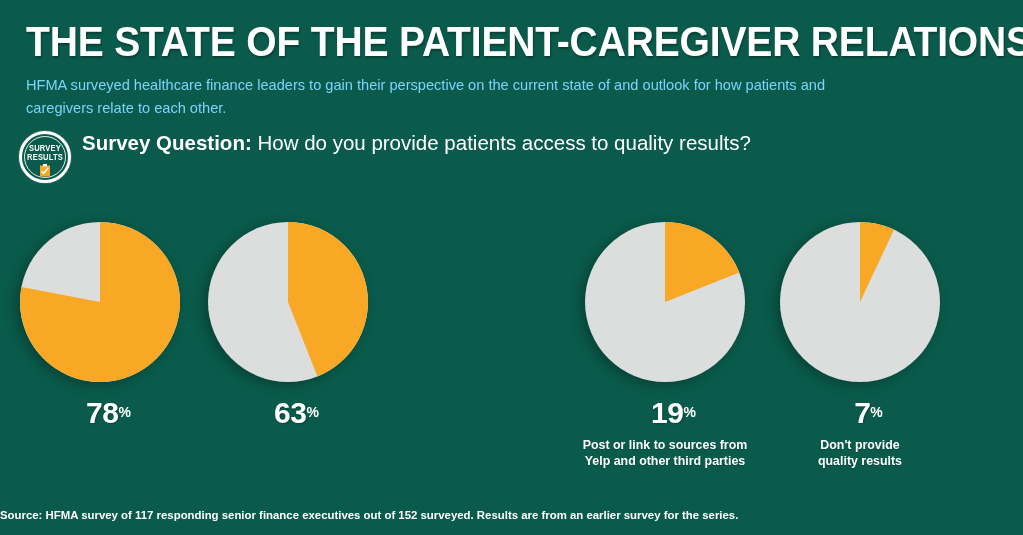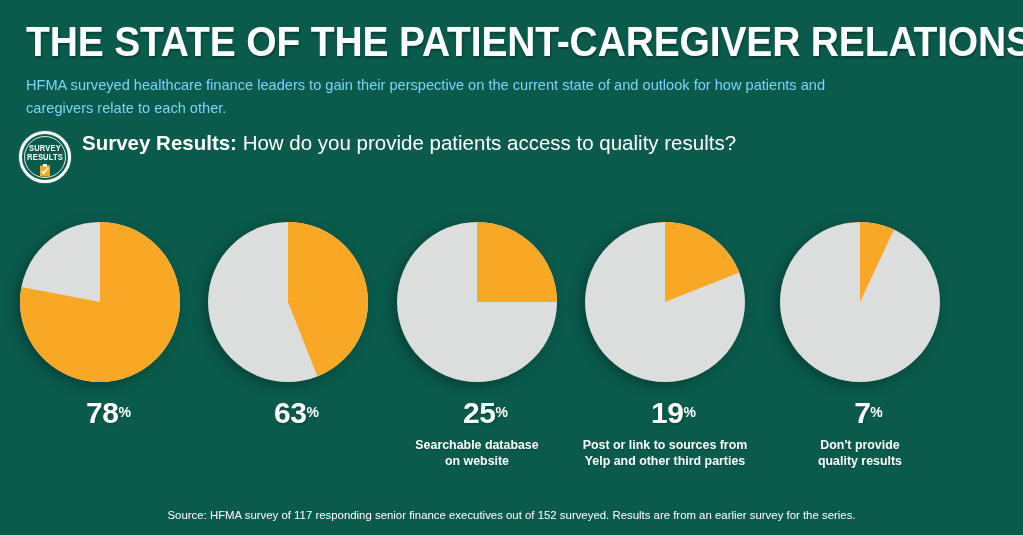--- a/index.html
+++ b/index.html
@@ -182,24 +182,24 @@
     padding: 0 6px;
     text-shadow: 0 1px 1px rgba(0,0,0,0.18);
   }
 
   
   .source {
     position: absolute;
     left: 0;
     right: 0;
     bottom: 12px;
-    text-align: center;
+    text-align: left;
     color: #ffffff;
     font-size: 11.4px;
-    font-weight: 400;
+    font-weight: 700;
     line-height: 15px;
   }
 </style>
 </head>
 <body>
 
 <div id="infographic">
 
   <div class="title">THE STATE OF THE PATIENT-CAREGIVER RELATIONSHIP</div>
 
@@ -211,21 +211,21 @@
     <div class="badge-txt l1">SURVEY</div>
     <div class="badge-txt l2">RESULTS</div>
     <svg class="badge-clip" viewBox="0 0 12 13">
       <rect x="1" y="1.5" width="10" height="11" fill="#f9a825"></rect>
       <rect x="4" y="0" width="4" height="2.4" fill="#ffffff"></rect>
       <path d="M2.6 7.2 L4.6 9.4 L9.2 3.8" stroke="#ffffff" stroke-width="1.6" fill="none"></path>
     </svg>
   </div>
 
   <div class="question">
-    <span class="q-label">Survey Results:</span><span> How do you provide patients access to quality results?</span>
+    <span class="q-label">Survey Question:</span><span> How do you provide patients access to quality results?</span>
   </div>
 
   <div class="pies">
 
     <div class="pie-cell" style="left:0px;">
       <div class="pie-wrap">
         <div class="pie-shadow"></div>
         <svg class="pie-disc" viewBox="0 0 100 100">
           <circle cx="50" cy="50" r="50" fill="#dcdddd"></circle>
           <path fill="#f9a825" d="M50,50 L50,0 A50,50 0 1 1 0.8856,40.6309 Z"></path>
@@ -242,36 +242,20 @@
         <svg class="pie-disc" viewBox="0 0 100 100">
           <circle cx="50" cy="50" r="50" fill="#dcdddd"></circle>
           <path fill="#f9a825" d="M50,50 L50,0 A50,50 0 0 1 68.4062,96.4888 Z"></path>
         </svg>
       </div>
       <div class="stat">
         <span class="num">63</span><span class="pct">%</span>
       </div>
     </div>
 
-    <div class="pie-cell" style="left:377px;">
-      <div class="pie-wrap">
-        <div class="pie-shadow"></div>
-        <svg class="pie-disc" viewBox="0 0 100 100">
-          <circle cx="50" cy="50" r="50" fill="#dcdddd"></circle>
-          <path fill="#f9a825" d="M50,50 L50,0 A50,50 0 0 1 100.0000,50.0000 Z"></path>
-        </svg>
-      </div>
-      <div class="stat">
-        <span class="num">25</span><span class="pct">%</span>
-      </div>
-      <div class="caption">
-        <div>Searchable database</div>
-        <div>on website</div>
-      </div>
-    </div>
 
     <div class="pie-cell" style="left:565px;">
       <div class="pie-wrap">
         <div class="pie-shadow"></div>
         <svg class="pie-disc" viewBox="0 0 100 100">
           <circle cx="50" cy="50" r="50" fill="#dcdddd"></circle>
           <path fill="#f9a825" d="M50,50 L50,0 A50,50 0 0 1 96.4888,31.5938 Z"></path>
         </svg>
       </div>
       <div class="stat">

